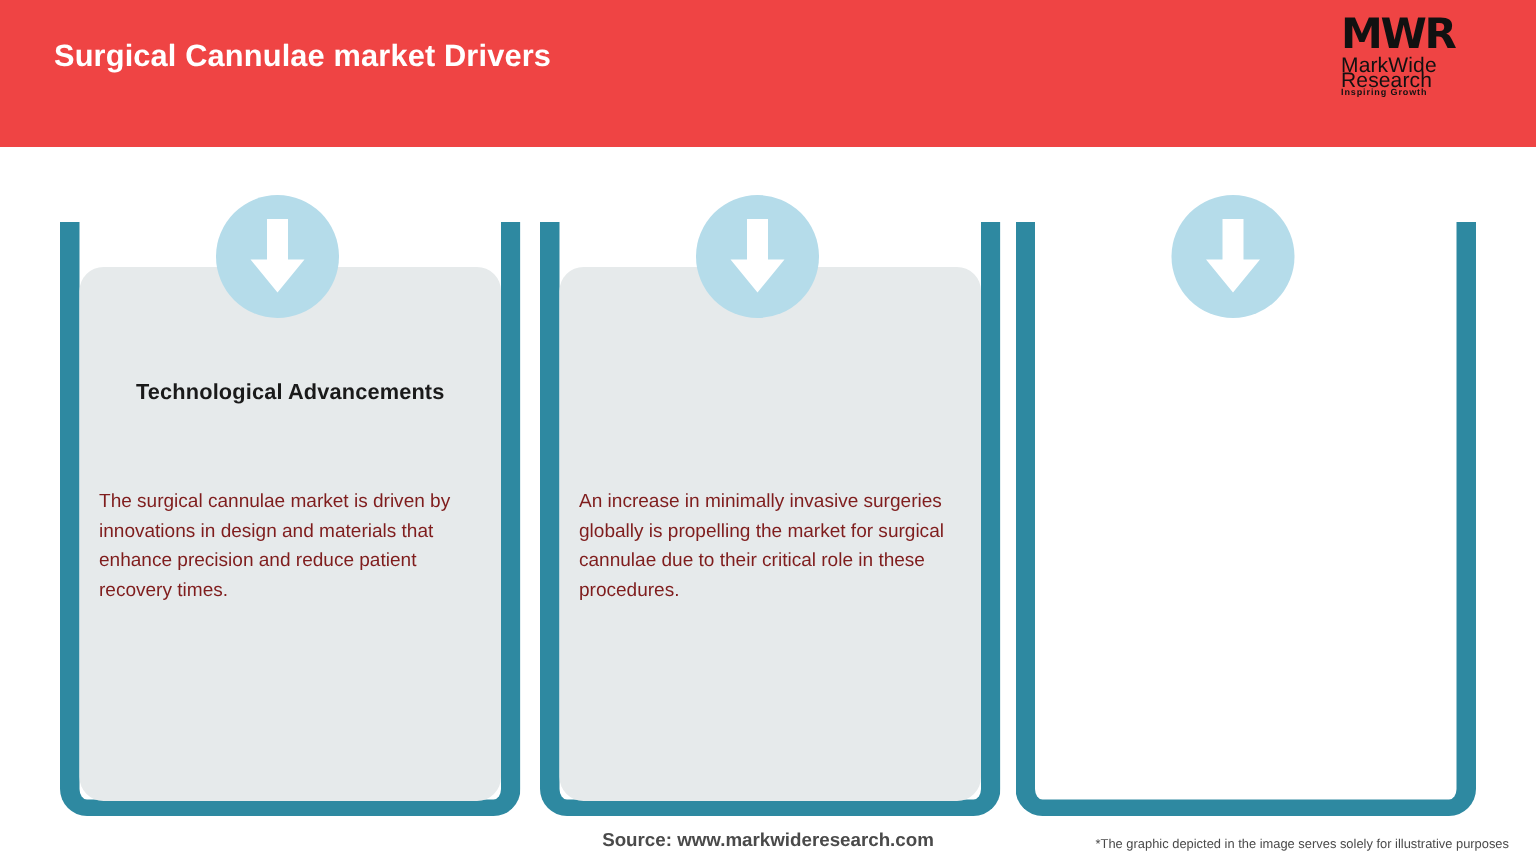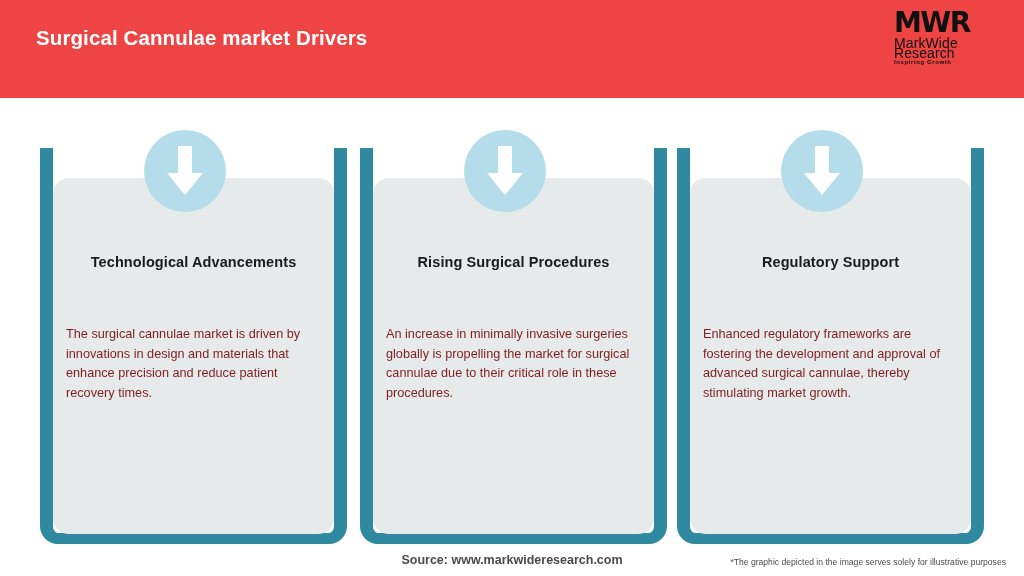--- a/index.html
+++ b/index.html
@@ -193,36 +193,31 @@
     <div class="badge">
       <svg width="38" height="50" viewBox="0 0 38 50" aria-hidden="true">
         <polygon points="12,0 26,0 26,27 37,27 19,49 1,27 12,27" fill="#ffffff"></polygon>
       </svg>
     </div>
   </div>
 
   <div class="card-unit c2">
     <div class="frame"></div>
     <div class="card">
-      <div class="card-title">Rising Surgical Procedures</div>
       <div class="card-body">An increase in minimally invasive surgeries globally is propelling the market for surgical cannulae due to their critical role in these procedures.</div>
     </div>
     <div class="badge">
       <svg width="38" height="50" viewBox="0 0 38 50" aria-hidden="true">
         <polygon points="12,0 26,0 26,27 37,27 19,49 1,27 12,27" fill="#ffffff"></polygon>
       </svg>
     </div>
   </div>
 
   <div class="card-unit c3">
     <div class="frame"></div>
-    <div class="card">
-      <div class="card-title">Regulatory Support</div>
-      <div class="card-body">Enhanced regulatory frameworks are fostering the development and approval of advanced surgical cannulae, thereby stimulating market growth.</div>
-    </div>
     <div class="badge">
       <svg width="38" height="50" viewBox="0 0 38 50" aria-hidden="true">
         <polygon points="12,0 26,0 26,27 37,27 19,49 1,27 12,27" fill="#ffffff"></polygon>
       </svg>
     </div>
   </div>
 
 </div>
 
 <div class="source">Source: www.markwideresearch.com</div>

